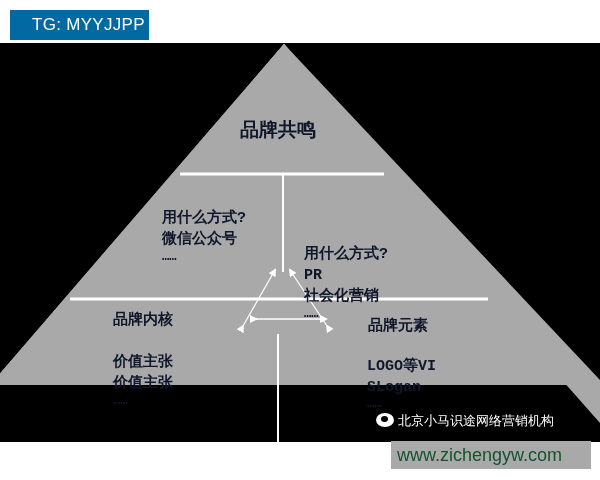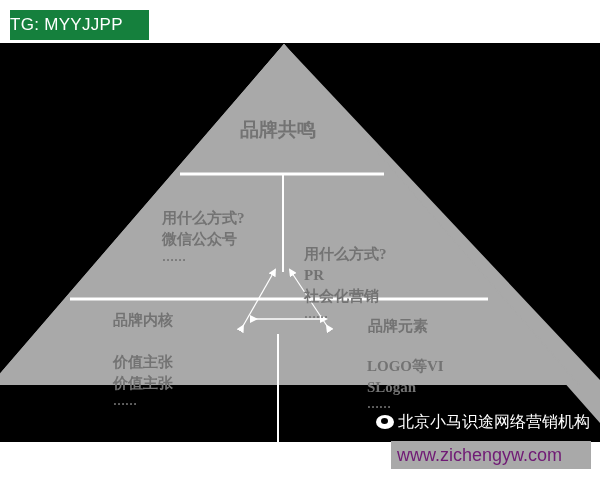--- a/index.html
+++ b/index.html
@@ -1,34 +1,34 @@
 <!DOCTYPE html>
 <html><head>
 <meta charset="utf-8">
 <style>
   html, body { margin:0; padding:0; }
   body { width:600px; height:480px; background:#ffffff; position:relative; overflow:hidden;
          font-family:"DejaVu Sans", sans-serif; }
-  .tag { position:absolute; left:10px; top:10px; width:139px; height:30px; background:#15803d;
+  .tag { position:absolute; left:10px; top:10px; width:139px; height:30px; background:#0369a1;
          color:#ffffff; font-family:"Liberation Sans", sans-serif; font-size:17px; line-height:30px;
-         padding-left:0; box-sizing:border-box; letter-spacing:0.3px; }
+         padding-left:22px; box-sizing:border-box; letter-spacing:0.3px; }
   .stage { position:absolute; left:0; top:43px; width:600px; height:399px; background:#000000; }
   svg.pyr { position:absolute; left:0; top:0; }
-  .t { position:absolute; color:#737373; font-weight:bold; white-space:nowrap;
-       font-family:Liberation Serif, serif; }
+  .t { position:absolute; color:#0f172a; font-weight:bold; white-space:nowrap;
+       font-family:Liberation Mono, monospace; }
   .apex { left:240px; top:117px; font-size:19px; }
   .blk { font-size:15px; line-height:21px; }
-  .weibo { position:absolute; left:376px; top:412px; color:#ffffff; font-size:16px; white-space:nowrap;
+  .weibo { position:absolute; left:376px; top:412px; color:#ffffff; font-size:13px; white-space:nowrap;
            font-family:"DejaVu Sans", sans-serif; }
   .weibo .wico { display:inline-block; width:18px; height:14px; border-radius:50%; background:#fff;
                  vertical-align:-2px; margin-right:4px; position:relative; }
   .weibo .wico:after { content:""; position:absolute; left:5px; top:3px; width:7px; height:6px;
                        border-radius:50%; background:#000; }
   .url { position:absolute; left:391px; top:441px; width:200px; height:28px; background:#a9a9a9;
-         color:#701a75; font-family:"Liberation Sans", sans-serif; font-size:18px; line-height:28px;
+         color:#14532d; font-family:"Liberation Sans", sans-serif; font-size:18px; line-height:28px;
          padding-left:6px; box-sizing:border-box; }
 </style>
 </head>
 <body>
 
 <div class="tag">TG: MYYJJPP</div>
 
 <div class="stage">
   <svg class="pyr" width="600" height="399" viewBox="0 0 600 399">
     <defs>

